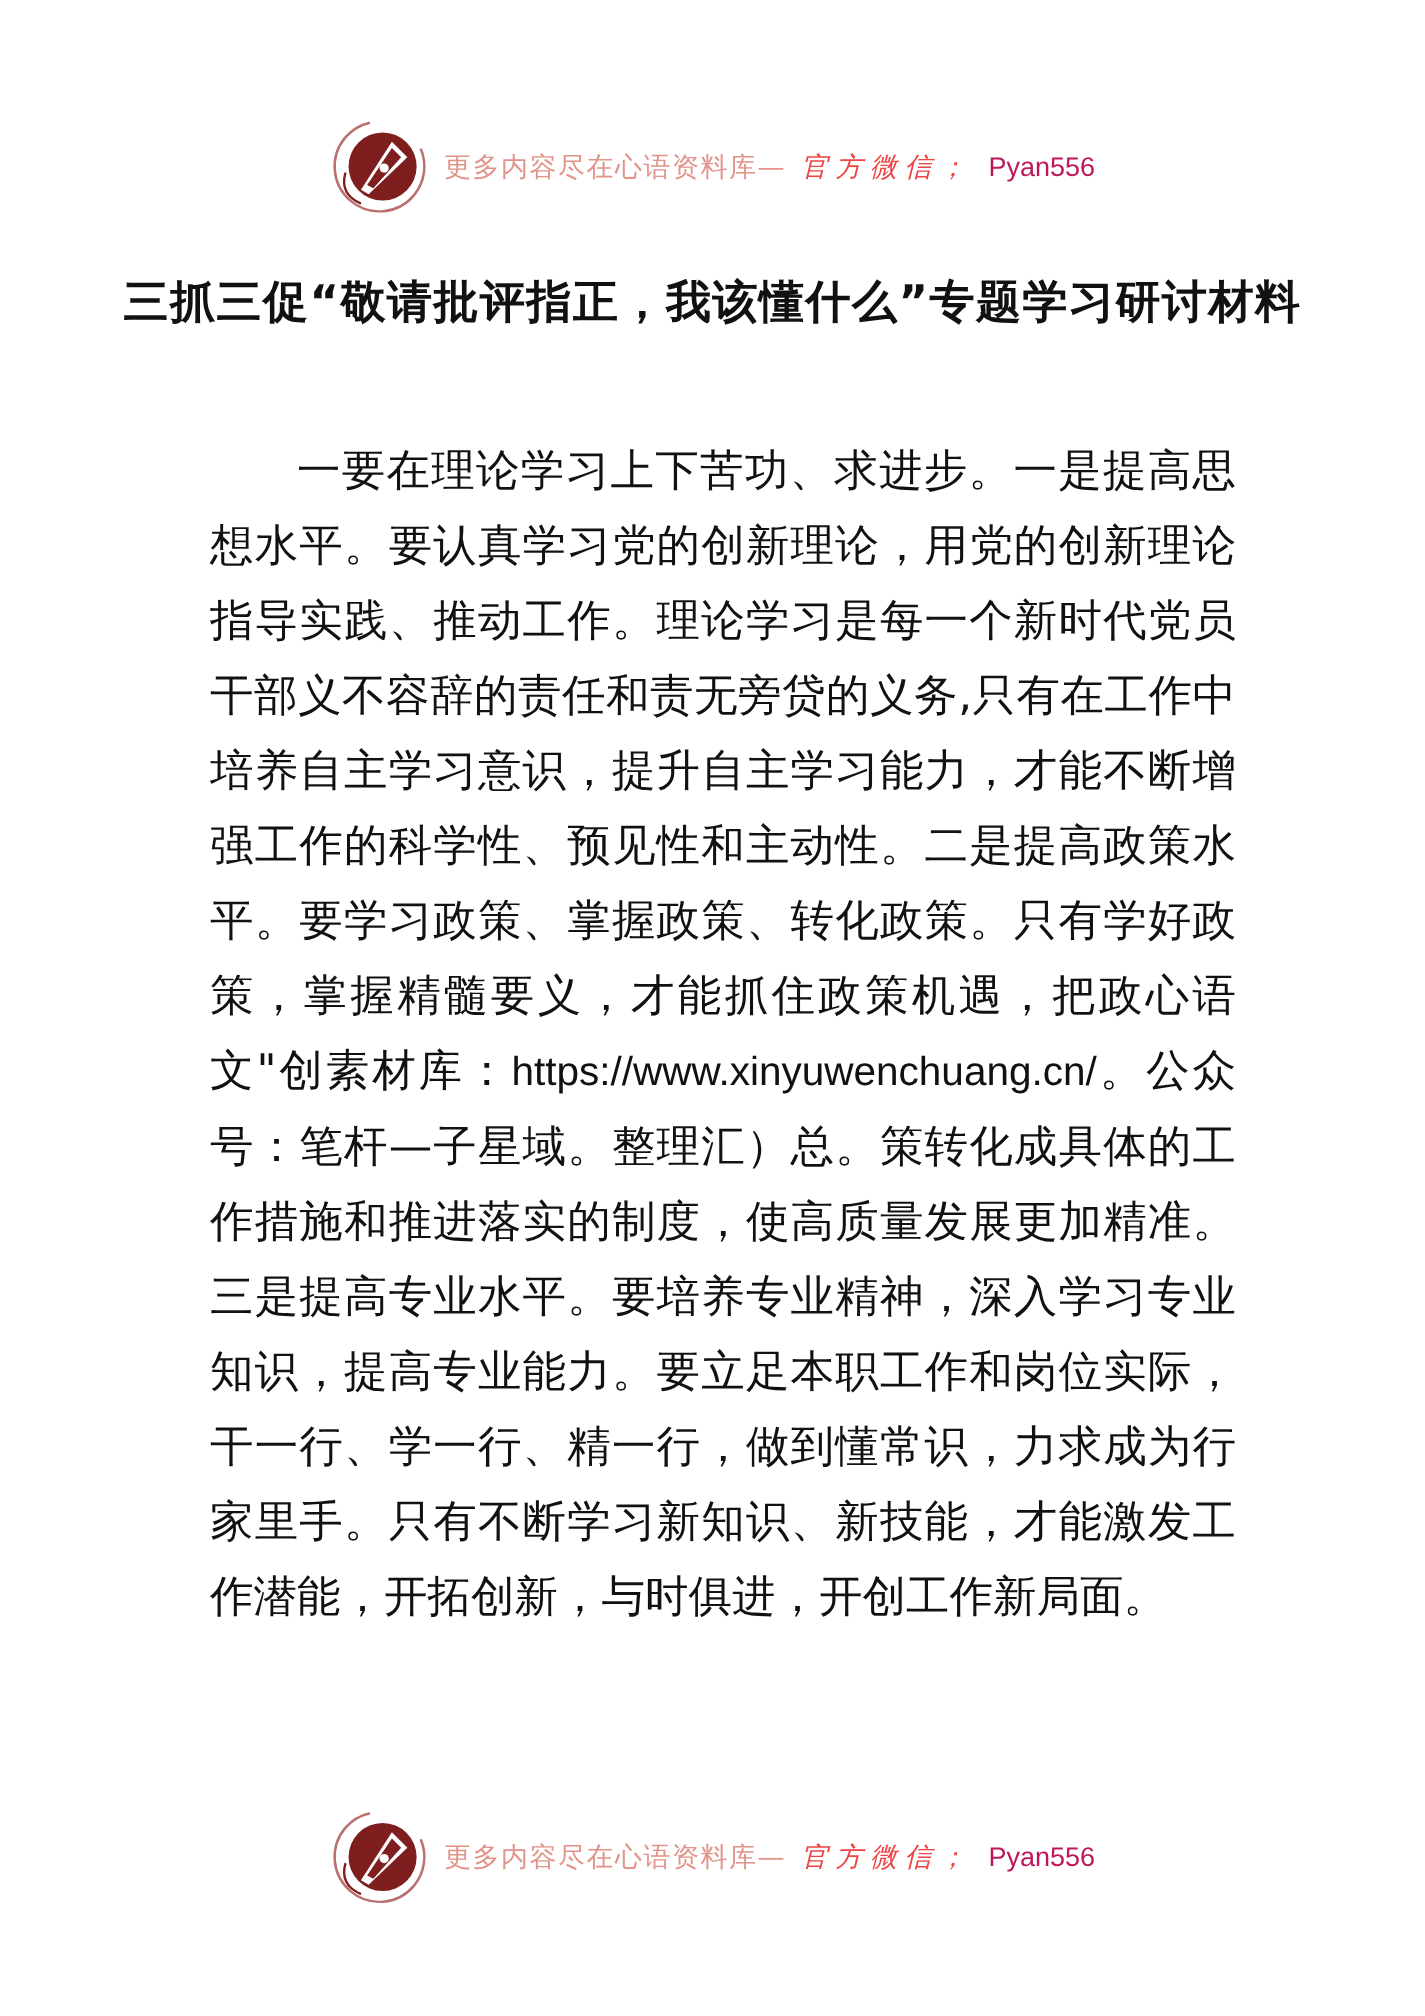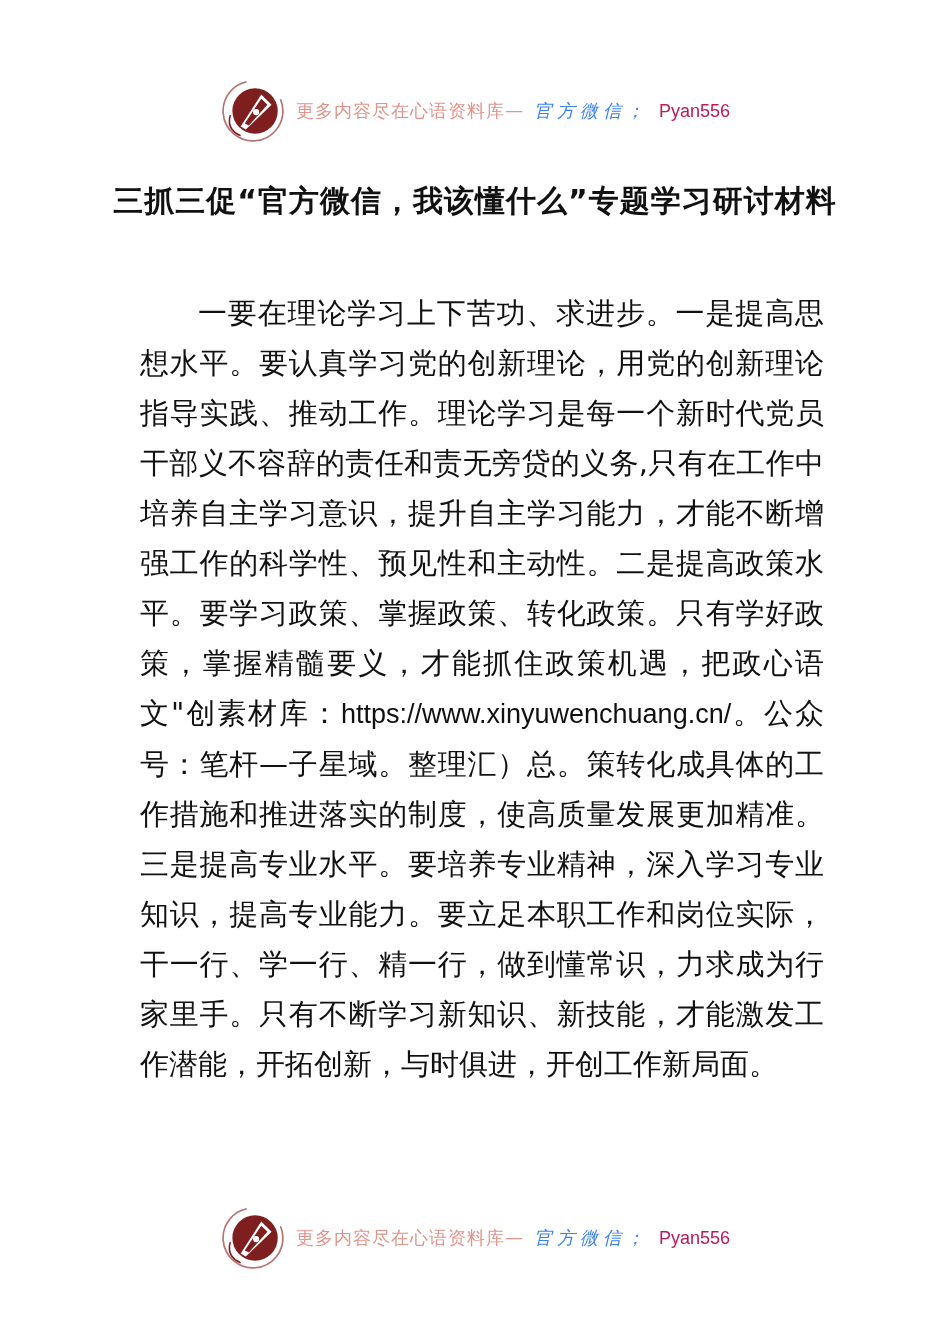--- a/index.html
+++ b/index.html
@@ -17,21 +17,21 @@
   .watermark {
     position: absolute; left: 0; width: 100%;
     display: flex; align-items: center; justify-content: center;
     gap: 10px; white-space: nowrap;
   }
   .watermark.top { top: 76px; height: 70px; }
   .watermark.bottom { top: 1203px; height: 70px; }
   .logo { width: 66px; height: 66px; flex: 0 0 auto; }
   .wm-text { font-size: 18px; letter-spacing: 1px; }
   .wm-main { color: #e2938a; font-family: "DejaVu Serif", serif; }
-  .wm-label { color: #3b82f6; font-style: italic; letter-spacing: 5px; font-family: "DejaVu Serif", serif; }
+  .wm-label { color: #ef4444; font-style: italic; letter-spacing: 5px; font-family: "DejaVu Serif", serif; }
   .wm-id { color: #be185d; font-family: "Liberation Sans", sans-serif; letter-spacing: 0; }
   
   .title {
     position: absolute; top: 181px; left: 70px; right: 70px;
     text-align: center;
     font-size: 30px; font-weight: bold; color: #111111;
     letter-spacing: 1px;
   }
   
   .content {
@@ -59,21 +59,21 @@
         <path d="M24 44 L40 20 L46 26 L28 46 Z" fill="#7e1e1e"></path>
         <circle cx="35" cy="33" r="3" fill="#ffffff"></circle>
         <path d="M10 36 Q6 50 20 56" fill="none" stroke="#7e1e1e" stroke-width="1.5"></path>
       </svg>
     </span>
     <span class="wm-text wm-main">更多内容尽在心语资料库—</span>
       <span class="wm-text wm-label">官方微信；</span>
       <span class="wm-text wm-id">Pyan556</span>
   </div>
 
-  <h1 class="title">三抓三促“官方微信，我该懂什么”专题学习研讨材料</h1>
+  <h1 class="title">三抓三促“敬请批评指正，我该懂什么”专题学习研讨材料</h1>
 
   <div class="content">
     <p><span>一要在理论学习上下苦功、求进步。一是提高思想水平。要认真学习党的创新理论，用党的创新理论指导实践、推动工作。理论学习是每一个新时代党员干部义不容辞的责任和责无旁贷的义务,只有在工作中培养自主学习意识，提升自主学习能力，才能不断增强工作的科学性、预见性和主动性。二是提高政策水平。要学习政策、掌握政策、转化政策。只有学好政策，掌握精髓要义，才能抓住政策机遇，把政心语文"创素材库：</span><span class="url">https://www.xinyuwenchuang.cn/</span><span>。公众号：笔杆—子星域。整理汇）总。策转化成具体的工作措施和推进落实的制度，使高质量发展更加精准。三是提高专业水平。要培养专业精神，深入学习专业知识，提高专业能力。要立足本职工作和岗位实际，干一行、学一行、精一行，做到懂常识，力求成为行家里手。只有不断学习新知识、新技能，才能激发工作潜能，开拓创新，与时俱进，开创工作新局面。</span></p>
   </div>
 
   <div class="watermark bottom">
     <span class="logo">
       <svg viewBox="0 0 64 64" width="66" height="66" aria-hidden="true">
         <circle cx="32" cy="32" r="29" fill="none" stroke="#b97070" stroke-width="1.6" stroke-dasharray="110 40" transform="rotate(40 32 32)"></circle>
         <circle cx="34" cy="32" r="22" fill="#7e1e1e"></circle>

